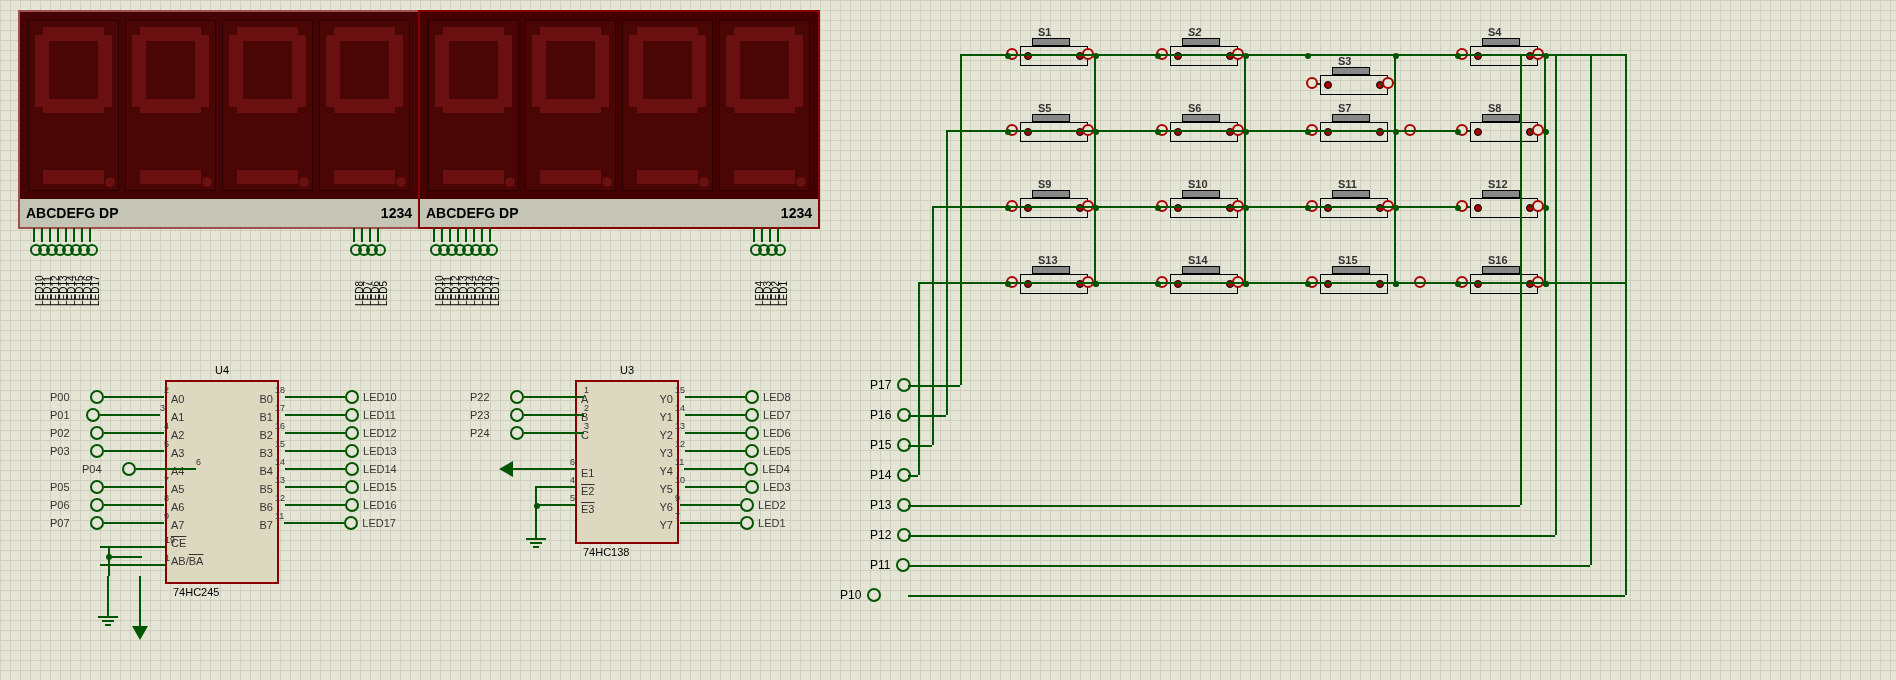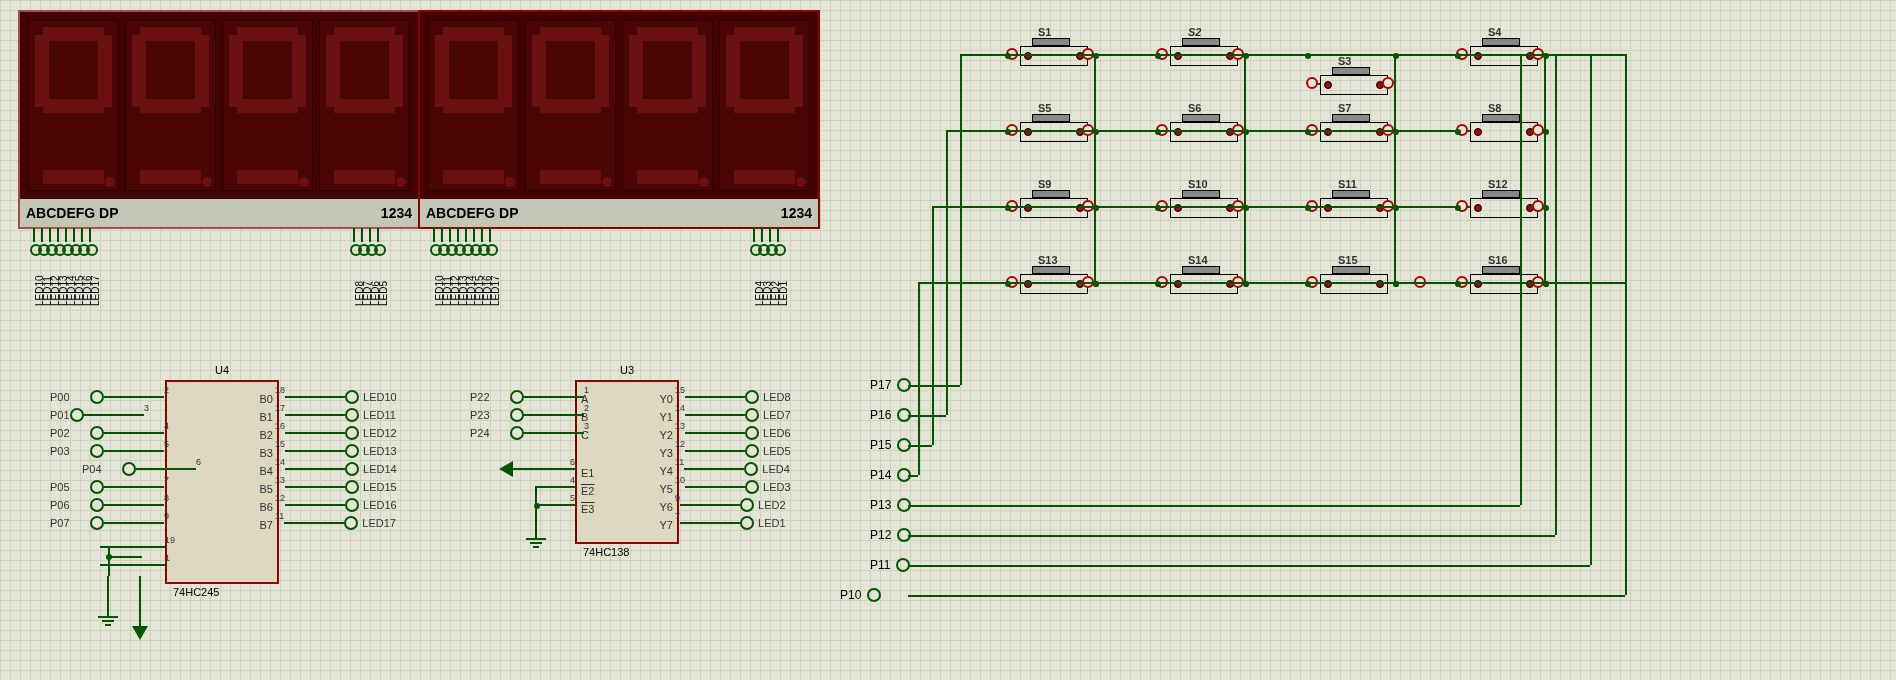--- a/index.html
+++ b/index.html
@@ -239,40 +239,52 @@
 </div>
 
 <div id="term-ll" class="term-strip vertical-labels" style="left:30px; top:228px;"><span class="term-pin"><span class="stub"></span><span class="ring"></span><span class="lbl">LED10</span></span><span class="term-pin"><span class="stub"></span><span class="ring"></span><span class="lbl">LED11</span></span><span class="term-pin"><span class="stub"></span><span class="ring"></span><span class="lbl">LED12</span></span><span class="term-pin"><span class="stub"></span><span class="ring"></span><span class="lbl">LED13</span></span><span class="term-pin"><span class="stub"></span><span class="ring"></span><span class="lbl">LED14</span></span><span class="term-pin"><span class="stub"></span><span class="ring"></span><span class="lbl">LED15</span></span><span class="term-pin"><span class="stub"></span><span class="ring"></span><span class="lbl">LED16</span></span><span class="term-pin"><span class="stub"></span><span class="ring"></span><span class="lbl">LED17</span></span></div>
 <div id="term-lr" class="term-strip vertical-labels" style="left:350px; top:228px;"><span class="term-pin"><span class="stub"></span><span class="ring"></span><span class="lbl">LED8</span></span><span class="term-pin"><span class="stub"></span><span class="ring"></span><span class="lbl">LED7</span></span><span class="term-pin"><span class="stub"></span><span class="ring"></span><span class="lbl">LED6</span></span><span class="term-pin"><span class="stub"></span><span class="ring"></span><span class="lbl">LED5</span></span></div>
 <div id="term-rl" class="term-strip vertical-labels" style="left:430px; top:228px;"><span class="term-pin"><span class="stub"></span><span class="ring"></span><span class="lbl">LED10</span></span><span class="term-pin"><span class="stub"></span><span class="ring"></span><span class="lbl">LED11</span></span><span class="term-pin"><span class="stub"></span><span class="ring"></span><span class="lbl">LED12</span></span><span class="term-pin"><span class="stub"></span><span class="ring"></span><span class="lbl">LED13</span></span><span class="term-pin"><span class="stub"></span><span class="ring"></span><span class="lbl">LED14</span></span><span class="term-pin"><span class="stub"></span><span class="ring"></span><span class="lbl">LED15</span></span><span class="term-pin"><span class="stub"></span><span class="ring"></span><span class="lbl">LED16</span></span><span class="term-pin"><span class="stub"></span><span class="ring"></span><span class="lbl">LED17</span></span></div>
 <div id="term-rr" class="term-strip vertical-labels" style="left:750px; top:228px;"><span class="term-pin"><span class="stub"></span><span class="ring"></span><span class="lbl">LED4</span></span><span class="term-pin"><span class="stub"></span><span class="ring"></span><span class="lbl">LED3</span></span><span class="term-pin"><span class="stub"></span><span class="ring"></span><span class="lbl">LED2</span></span><span class="term-pin"><span class="stub"></span><span class="ring"></span><span class="lbl">LED1</span></span></div>
 
 <div class="chip" id="chip-u4" style="left:165px; top:380px; width:110px; height:200px;">
   <div class="chip-title">U4</div>
   <div class="chip-part">74HC245</div>
+  <div class="pins-inside left" id="u4-names-left">
+      <div>A0</div>
+      <div>A1</div>
+      <div>A2</div>
+      <div>A3</div>
+      <div>A4</div>
+      <div>A5</div>
+      <div>A6</div>
+      <div>A7</div>
+      <div><span class="overline">CE</span></div>
+      <div>AB/<span class="overline">BA</span></div>
+    </div>
   <div class="pins-inside right" id="u4-names-right">
       <div>B0</div>
       <div>B1</div>
       <div>B2</div>
       <div>B3</div>
       <div>B4</div>
       <div>B5</div>
       <div>B6</div>
       <div>B7</div>
     </div>
 </div>
 <div id="u4-pins-left" style="position:absolute; left:50px; top:388px;">
     <div class="pin" style="height: 18px; display: flex; align-items: center;">
       <span class="netlabel" style="width:40px;text-align:left">P00</span>
       <span class="term"></span>
       <span class="wire" style="width:60px"></span>
       <span class="num" style="position:relative;top:-7px;font-size:9px">2</span>
     </div>
     <div class="pin" style="height: 18px; display: flex; align-items: center;">
-      <span class="netlabel" style="width:20px;text-align:left">P01</span>
+      <span class="netlabel" style="width:36px;text-align:left">P01</span>
       <span class="term"></span>
       <span class="wire" style="width:60px"></span>
       <span class="num" style="position:relative;top:-7px;font-size:9px">3</span>
     </div>
     <div class="pin" style="height: 18px; display: flex; align-items: center;">
       <span class="netlabel" style="width:40px;text-align:left">P02</span>
       <span class="term"></span>
       <span class="wire" style="width:60px"></span>
       <span class="num" style="position:relative;top:-7px;font-size:9px">4</span>
     </div>
@@ -569,21 +581,21 @@
       <div class="top"></div>
       <div class="body">
         <span class="pad"></span>
         <span class="pad"></span>
       </div>
       <span class="lead l"></span>
       <span class="lead r"></span>
       <span class="ringl"></span>
       <span class="ring"></span>
     </div>
-    <div class="switch" style="left: 1310px; top: 116px;">
+    <div class="switch" style="left: 1310px; top: 116px; padding-left: 22px;">
       <div class="lbl">S7</div>
       <div class="top"></div>
       <div class="body">
         <span class="pad"></span>
         <span class="pad"></span>
       </div>
       <span class="lead l"></span>
       <span class="lead r"></span>
       <span class="ringl"></span>
       <span class="ring"></span>

